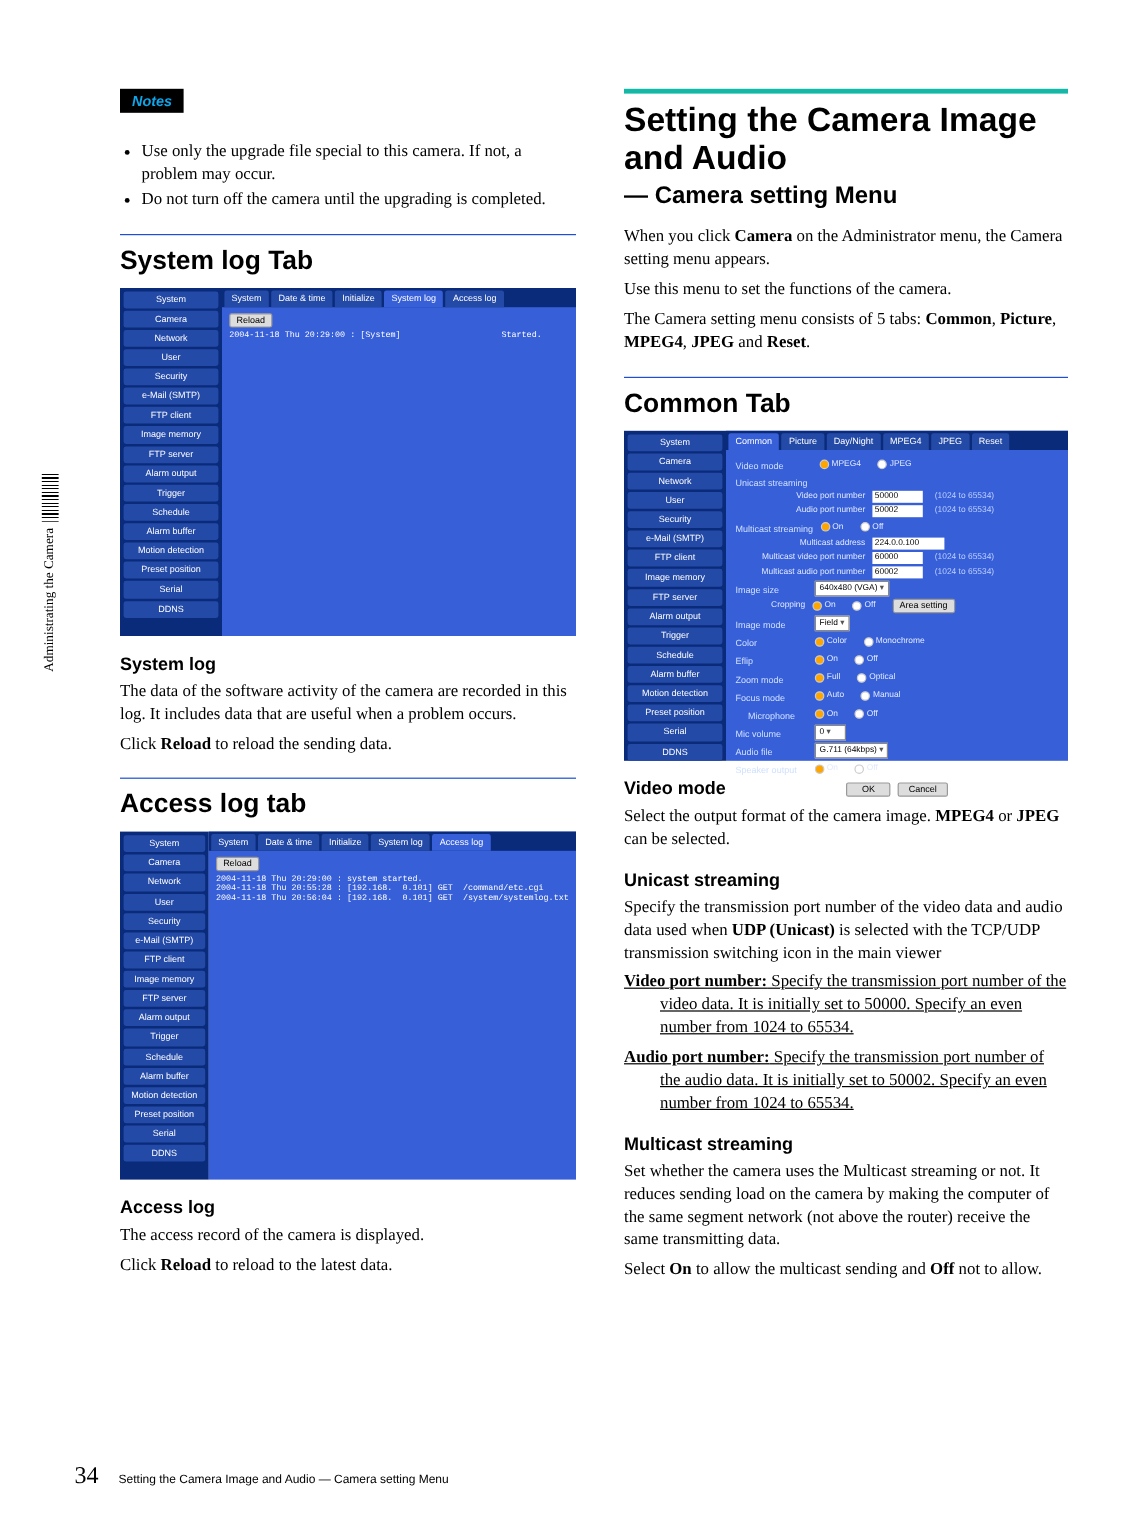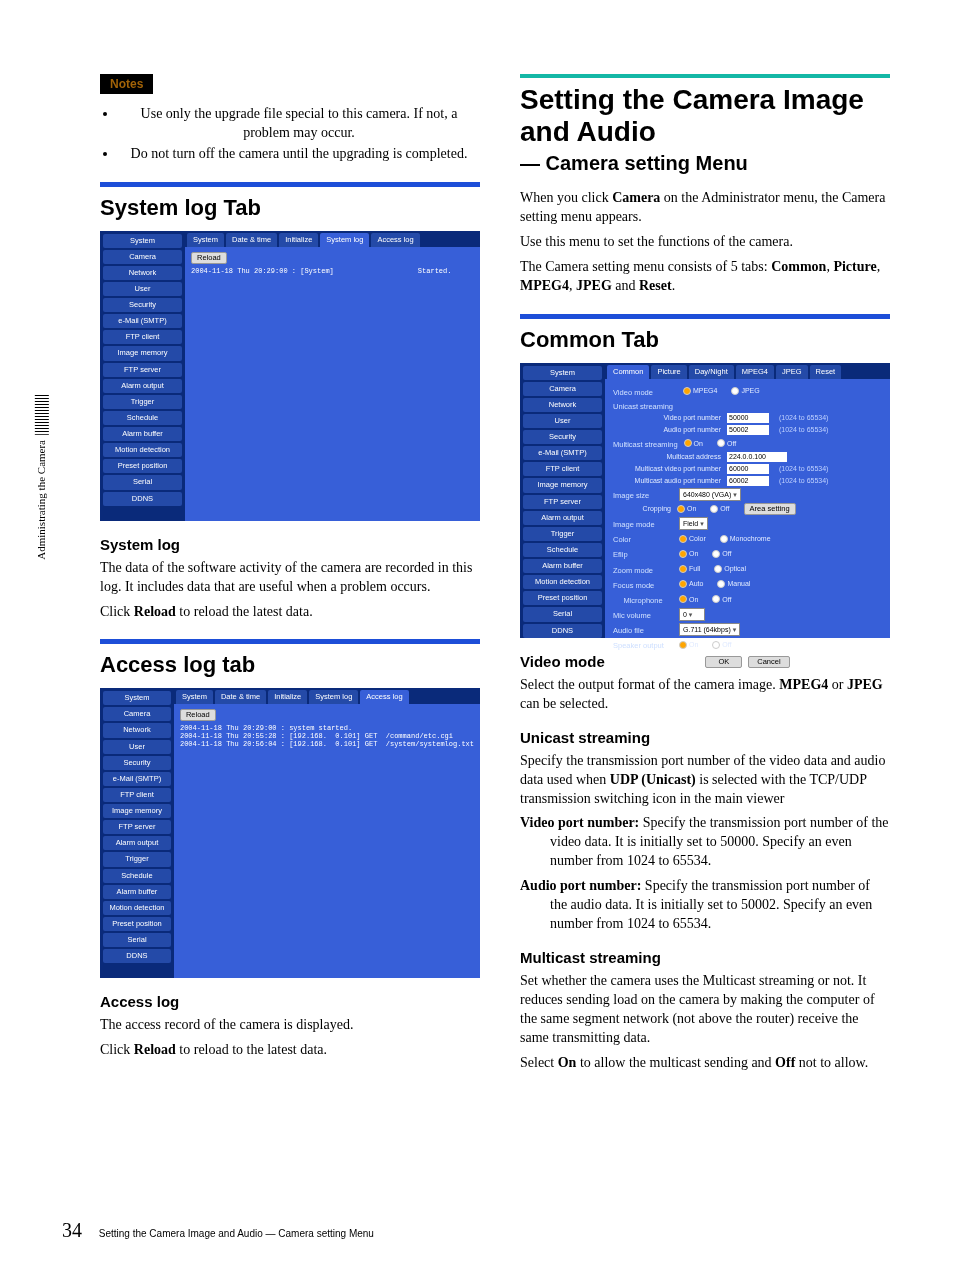--- a/index.html
+++ b/index.html
@@ -17,40 +17,40 @@
     box-sizing: border-box;
     padding: 74px 64px 40px 100px;
   }
   .cols {
     display: flex;
     gap: 40px;
   }
   .col { width: 380px; }
   .notes-badge {
     background: #000;
-    color: #a16207;
+    color: #0ea5e9;
     display: inline-block;
     padding: 2px 10px;
     font-family: Arial, sans-serif;
     font-size: 12px;
     font-weight: bold;
     margin-bottom: 8px;
+    font-style: italic;
   }
   ul.bullets {
-    margin: 3px 0 12px 0;
+    margin: 16px 0 12px 0;
     padding-left: 18px;
-    text-align: center;
   }
   ul.bullets li { margin-bottom: 2px; }
   h1.section {
     font-family: Arial, sans-serif;
     font-weight: bold;
     font-size: 22px;
     margin: 18px 0 8px 0;
-    border-top: 5px solid #1d4ed8;
+    border-top: 1px solid #1d4ed8;
     padding-top: 6px;
   }
   h2.sub {
     font-family: Arial, sans-serif;
     font-weight: bold;
     font-size: 15px;
     margin: 14px 0 4px 0;
   }
   h1.big {
     font-family: Arial, sans-serif;
@@ -61,21 +61,21 @@
     padding-top: 6px;
     line-height: 1.15;
   }
   h2.subtitle {
     font-family: Arial, sans-serif;
     font-weight: bold;
     font-size: 20px;
     margin: 2px 0 12px 0;
   }
   p { margin: 0 0 6px 0; }
-  .indent { padding-left: 30px; text-indent: -30px; }
+  .indent { padding-left: 30px; text-indent: -30px; text-decoration: underline; }
   b { font-weight: bold; }
   .sidetext {
     position: absolute;
     left: 34px;
     top: 440px;
     writing-mode: vertical-rl;
     font-family: "Times New Roman", serif;
     font-size: 11px;
     white-space: nowrap;
     transform: rotate(180deg);
@@ -235,21 +235,21 @@
           <div class="paneBody">
             <span class="btn">Reload</span>
             <div style="height:4px"></div>
             <div class="logline">2004-11-18 Thu 20:29:00 : [System]                    Started.</div>
           </div>
         </div>
       </div>
 
       <h2 class="sub">System log</h2>
       <p>The data of the software activity of the camera are recorded in this log. It includes data that are useful when a problem occurs.</p>
-      <p><span>Click </span><b>Reload</b><span> to reload the latest data.</span></p>
+      <p><span>Click </span><b>Reload</b><span> to reload the sending data.</span></p>
 
       <h1 class="section">Access log tab</h1>
 
       
       <div class="shot" style="height:290px;">
         <div class="nav" id="nav2">
             <div class="nav-item">System</div>
             <div class="nav-item">Camera</div>
             <div class="nav-item">Network</div>
             <div class="nav-item">User</div>

